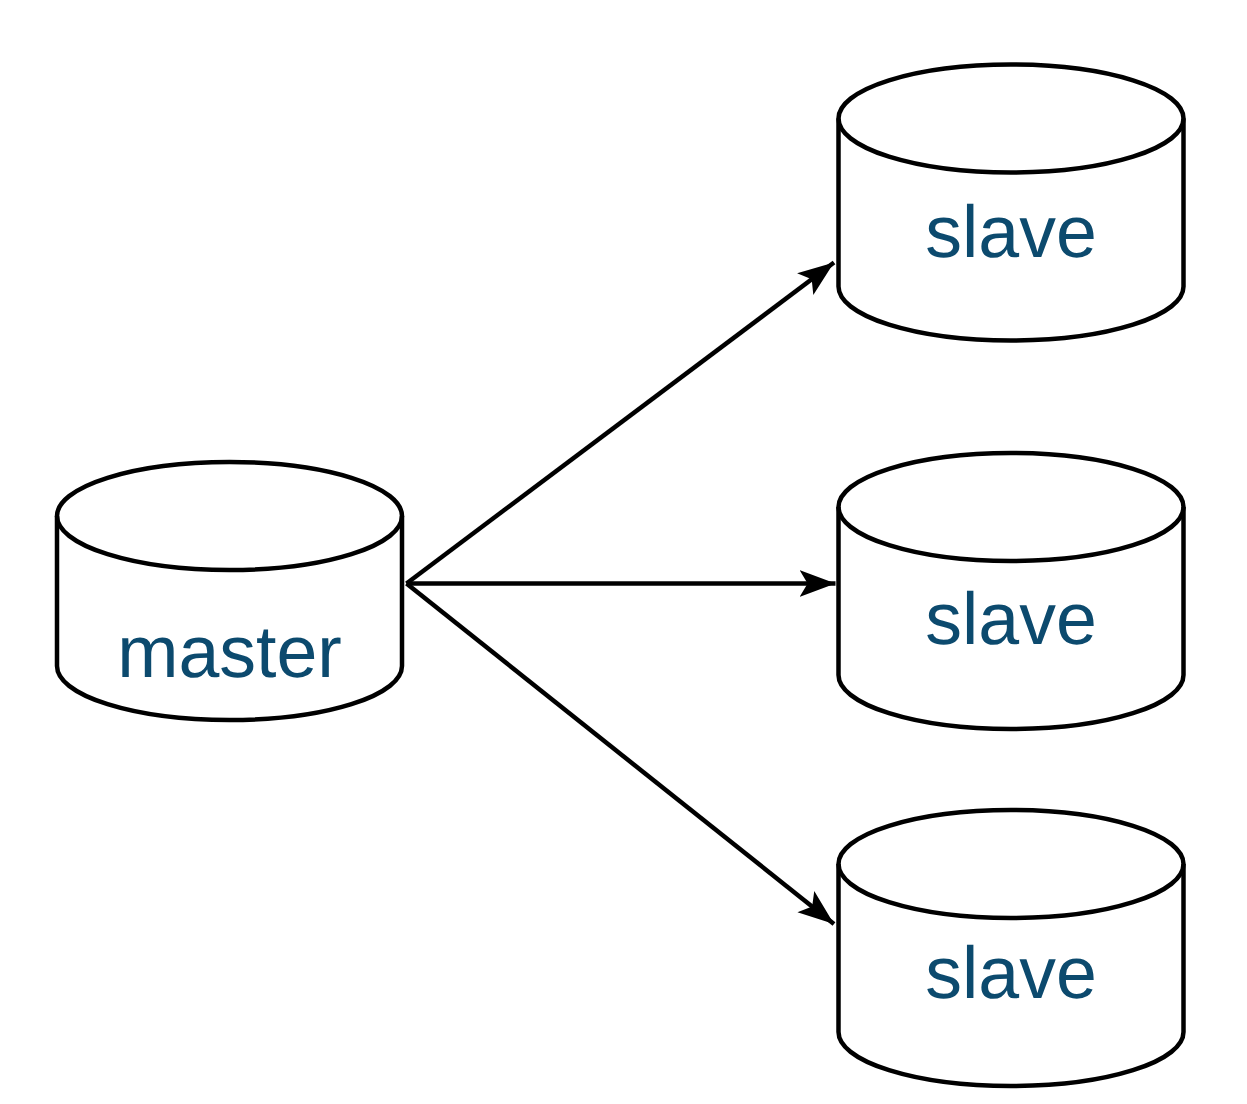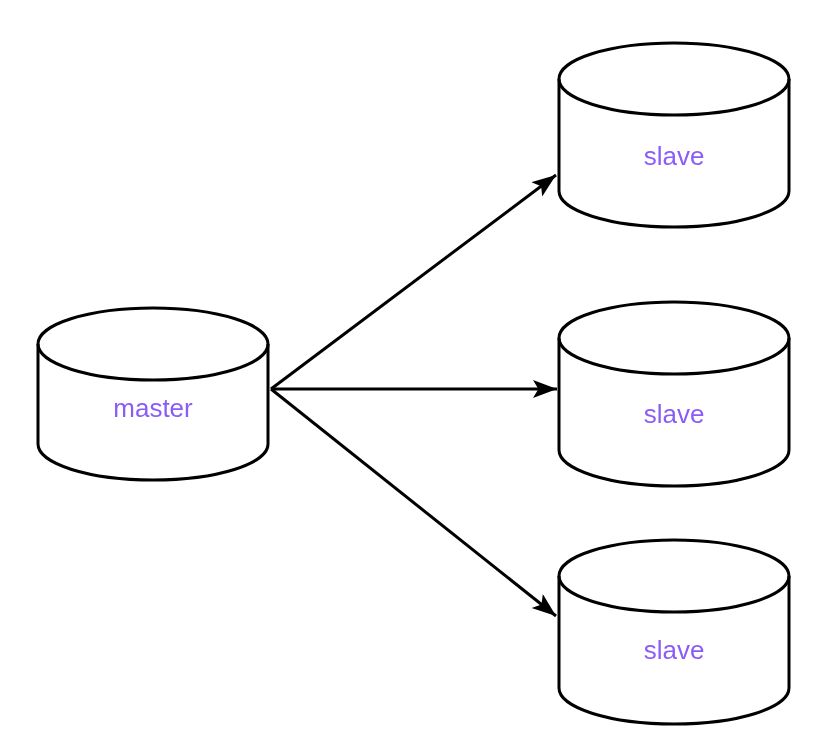--- a/index.html
+++ b/index.html
@@ -16,27 +16,27 @@
     overflow: hidden;
   }
   .diagram-svg {
     position: absolute;
     left: 0;
     top: 0;
   }
   .node-label {
     position: absolute;
     transform: translate(-50%, -50%);
-    font-size: 26px;
+    font-size: 49px;
     line-height: 1;
-    color: #8b5cf6;
+    color: #0c4a6e;
     white-space: nowrap;
     user-select: none;
   }
-  .label-master { left: 153px; top: 408px; }
+  .label-master { left: 153px; top: 436px; }
   .label-slave-top { left: 674px; top: 156px; }
   .label-slave-middle { left: 674px; top: 414px; }
   .label-slave-bottom { left: 674px; top: 650px; }
 </style>
 </head>
 <body>
 
 <div class="canvas">
 
   <svg class="diagram-svg" width="831" height="736" viewBox="0 0 831 736">

